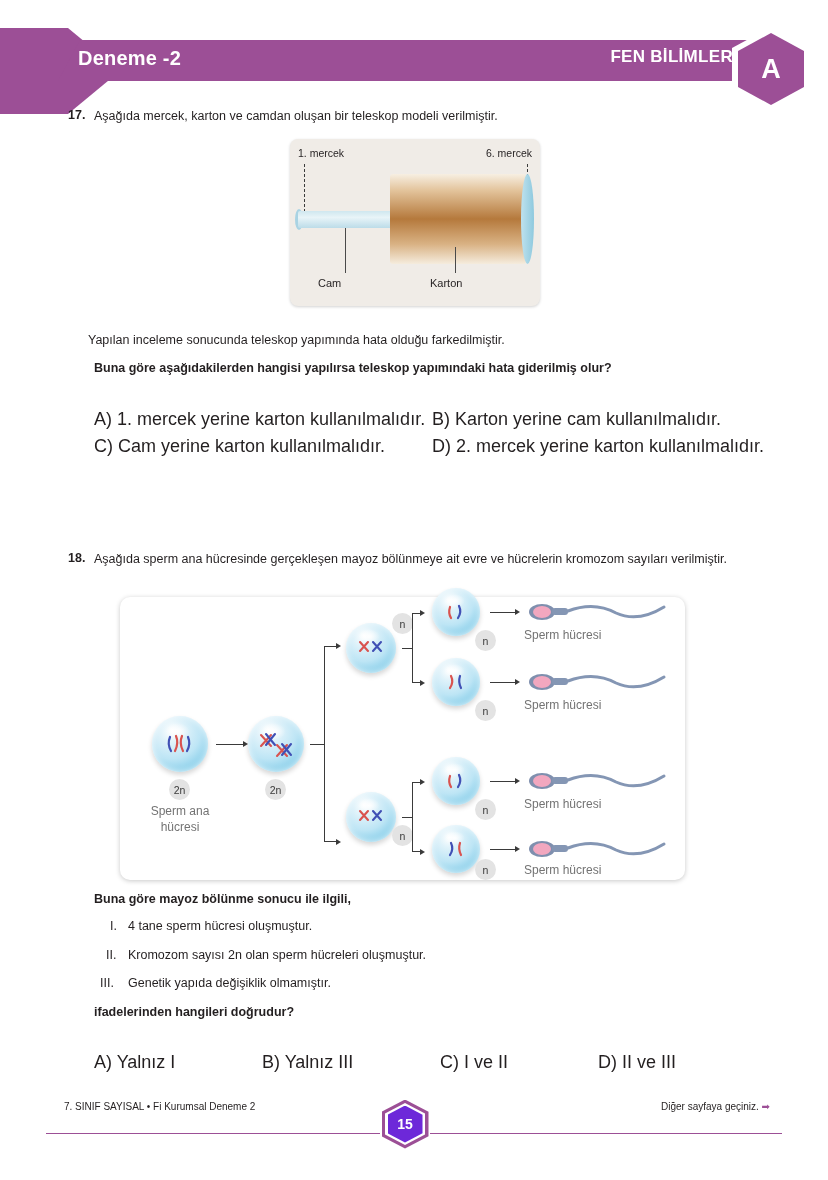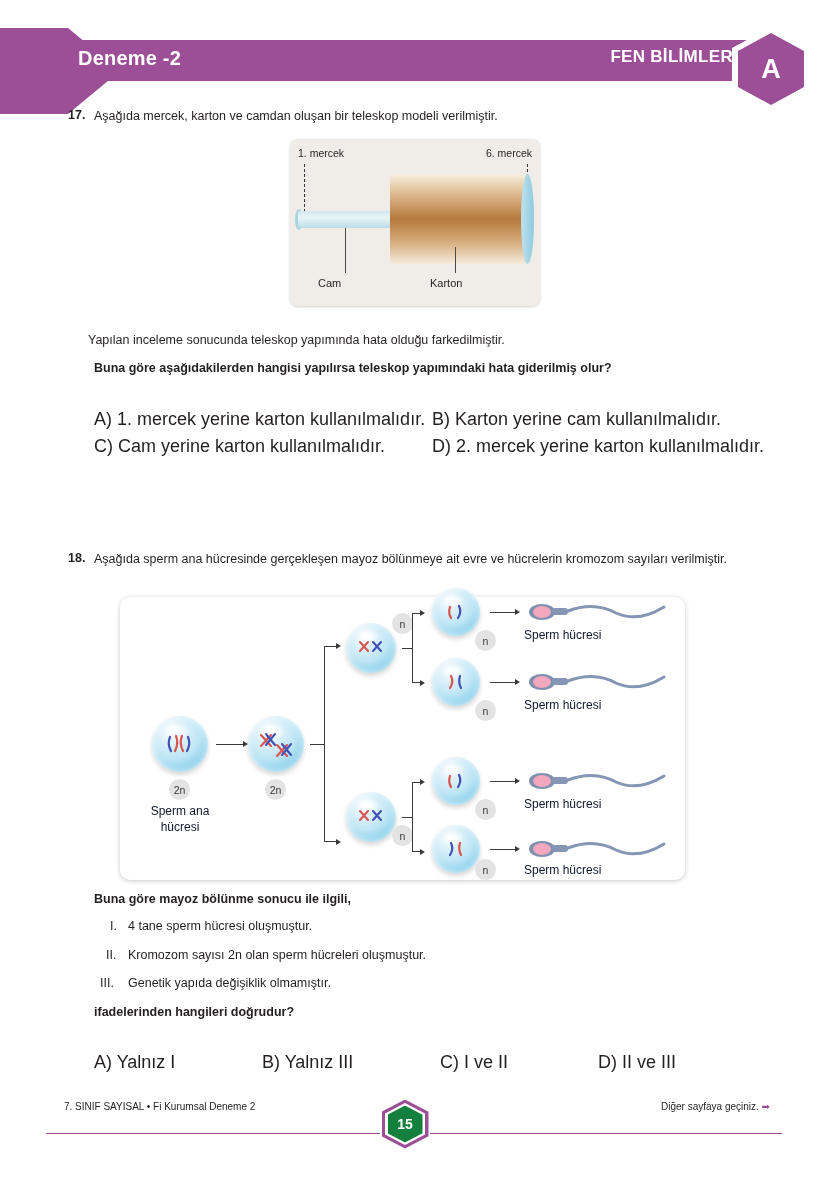--- a/index.html
+++ b/index.html
@@ -172,21 +172,21 @@
     position: absolute;
     width: 21px; height: 21px;
     border-radius: 50%;
     background: #e3e3e3;
     color: #3a3a3a;
     font-size: 10.5px;
     display: flex; align-items: center; justify-content: center;
   }
   .caption {
     position: absolute;
-    font-size: 12px; color: #0f172a;
+    font-size: 12px; color: #737373;
     text-align: center; line-height: 16px;
   }
   .arrow-line {
     position: absolute;
     height: 0; border-top: 1.3px solid #3a3a3a;
   }
   .arrow-head {
     position: absolute;
     width: 0; height: 0;
     border-left: 5px solid #3a3a3a;
@@ -249,21 +249,21 @@
   }
   .fhex-in {
     position: absolute; left: 5px; top: 5px;
     width: 40px; height: 42px;
     background: #ffffff;
     clip-path: polygon(50% 0%, 100% 25%, 100% 75%, 50% 100%, 0% 75%, 0% 25%);
   }
   .fhex-core {
     position: absolute; left: 7.5px; top: 7.5px;
     width: 35px; height: 37px;
-    background: #15803d;
+    background: #6d28d9;
     clip-path: polygon(50% 0%, 100% 25%, 100% 75%, 50% 100%, 0% 75%, 0% 25%);
     display: flex; align-items: center; justify-content: center;
     color: #fff; font-size: 14px; font-weight: bold;
   }
 </style>
 </head>
 <body>
 
 <div class="header">
   <div class="hdr-left-arrow"></div>

